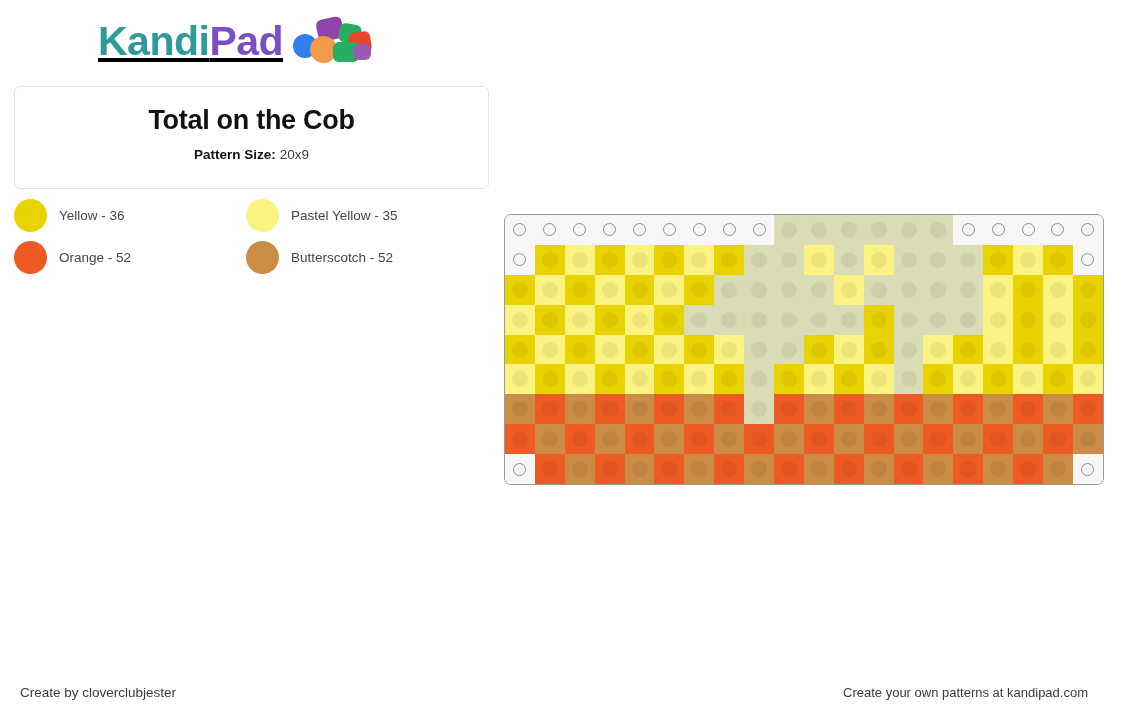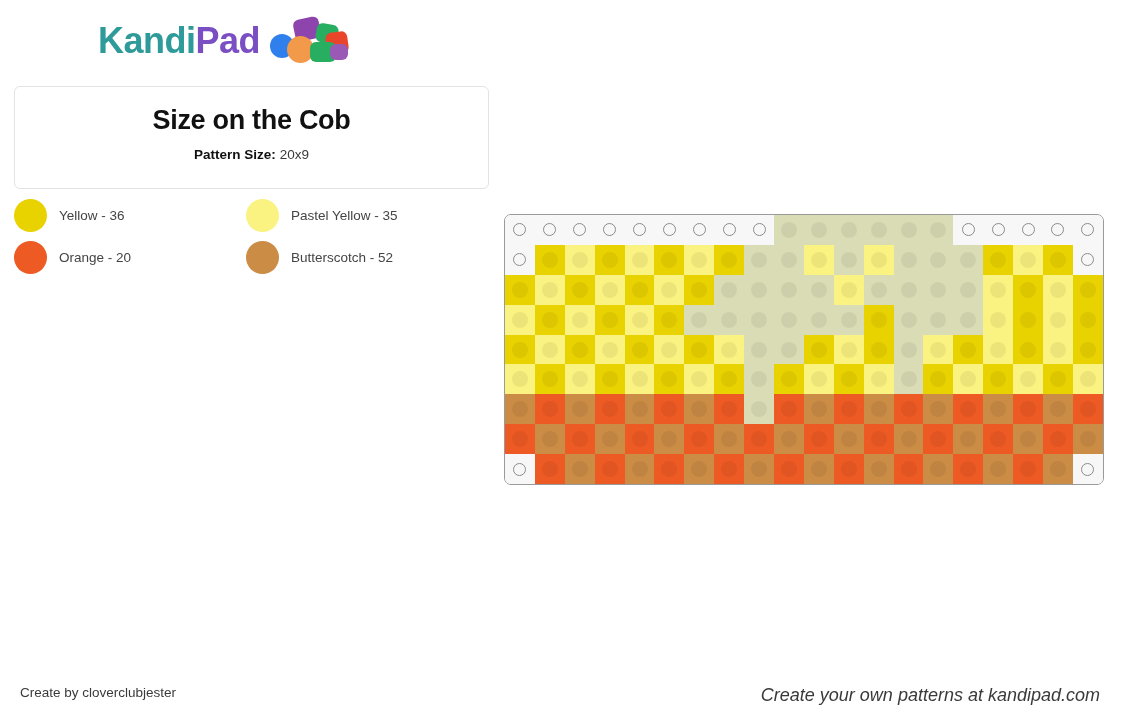--- a/index.html
+++ b/index.html
@@ -11,22 +11,22 @@
     overflow: hidden;
   }
   .page { position: relative; width: 1124px; height: 720px; }
 
   
   .logo-wrap {
     position: absolute; left: 98px; top: 18px;
     display: flex; align-items: center; gap: 10px;
   }
   .logo-text {
-    font-size: 36px; font-weight: 700; letter-spacing: -0.5px;
-    line-height: 1; white-space: nowrap;
+    font-size: 41px; font-weight: 700; letter-spacing: -0.5px;
+    line-height: 1; white-space: nowrap; text-decoration: underline;
   }
   .logo-text .k1 { color: #2e9a9a; }
   .logo-text .k2 { color: #7b4fc4; }
   .logo-beads { position: relative; width: 78px; height: 46px; }
   .bead {
     position: absolute; border-radius: 6px;
   }
   .bead.round { border-radius: 50%; }
 
   
@@ -89,22 +89,22 @@
     border: 1px solid #8c8c8c; background: transparent;
   }
   .cell.filled .pegdot { background: rgba(0,0,0,0.055); }
 
   
   .footer-left {
     position: absolute; left: 20px; top: 685px;
     font-size: 13.5px; color: #3a3a3a;
   }
   .footer-right {
-    position: absolute; right: 24px; top: 685px;
-    font-size: 18px; color: #3a3a3a; font-style: italic;
+    position: absolute; right: 36px; top: 685px;
+    font-size: 13px; color: #3a3a3a;
   }
 </style>
 </head>
 <body>
 
 <div class="page">
 
   <div class="logo-wrap">
     <div class="logo-text">
       <span class="k1">Kandi</span><span class="k2">Pad</span>
@@ -114,41 +114,41 @@
       <span class="bead" style="left:46px;top:6px;width:22px;height:19px;background:#27ae60;transform:rotate(10deg);"></span>
       <span class="bead round" style="left:0px;top:16px;width:24px;height:24px;background:#2f80ed;"></span>
       <span class="bead" style="left:56px;top:14px;width:22px;height:22px;background:#e8452b;transform:rotate(-8deg);"></span>
       <span class="bead round" style="left:17px;top:18px;width:27px;height:27px;background:#f2994a;"></span>
       <span class="bead" style="left:40px;top:24px;width:26px;height:20px;background:#27ae60;"></span>
       <span class="bead" style="left:60px;top:26px;width:18px;height:16px;background:#9b59b6;"></span>
     </div>
   </div>
 
   <div class="card">
-    <h1>Size on the Cob</h1>
+    <h1>Total on the Cob</h1>
     <div class="meta-row single">
       <div class="meta-item">
         <b>Pattern Size:</b>
         <span>20x9</span>
       </div>
     </div>
   </div>
 
   <div class="legend" id="legend">
       <div class="legend-item">
         <span class="swatch" style="background: rgb(232, 210, 0);"></span>
         <span class="legend-label">Yellow - 36</span>
       </div>
       <div class="legend-item">
         <span class="swatch" style="background: rgb(250, 242, 129);"></span>
         <span class="legend-label">Pastel Yellow - 35</span>
       </div>
       <div class="legend-item">
         <span class="swatch" style="background: rgb(238, 90, 36);"></span>
-        <span class="legend-label">Orange - 20</span>
+        <span class="legend-label">Orange - 52</span>
       </div>
       <div class="legend-item">
         <span class="swatch" style="background: rgb(203, 140, 69);"></span>
         <span class="legend-label">Butterscotch - 52</span>
       </div>
     </div>
 
   <div class="grid-panel">
     <div class="grid" id="grid">
         <div class="cell empty">

